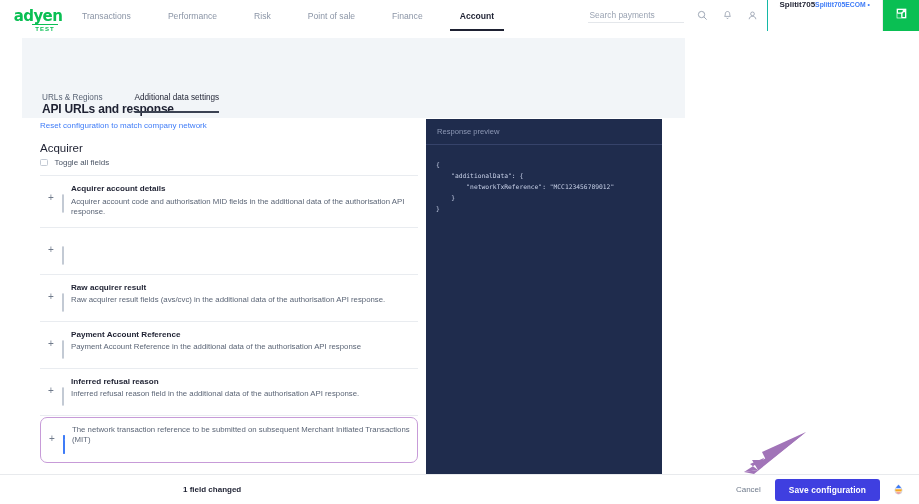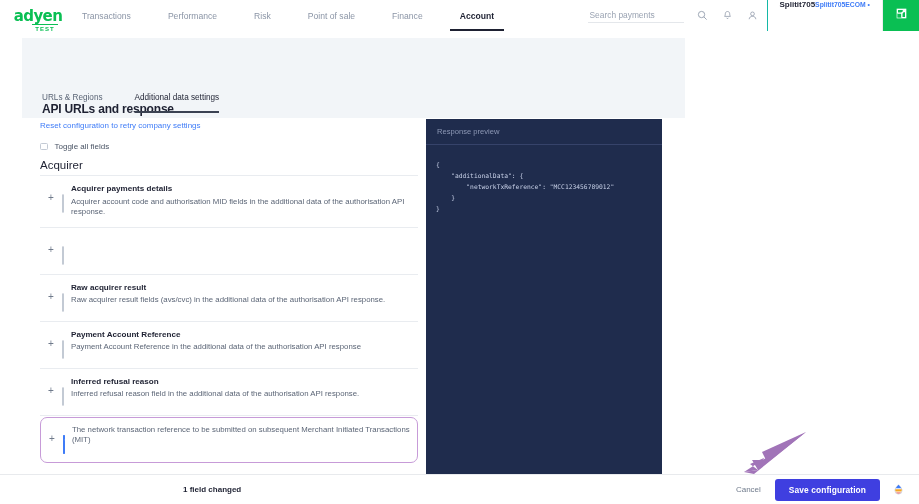--- a/index.html
+++ b/index.html
@@ -268,36 +268,36 @@
   <div id="header-card">
     <div id="page-title">API URLs and response</div>
     <div id="tabs">
       <div class="tab">URLs &amp; Regions</div>
       <div class="tab active">Additional data settings</div>
     </div>
   </div>
 
   <div id="leftcol">
 
-    <span id="reset-link">Reset configuration to retry company settings</span>
+    <span id="reset-link">Reset configuration to match company network</span>
+
+    <div id="section-title">Acquirer</div>
 
     <div id="toggle-all">
       <span class="cb"></span>
       <span class="lbl-toggle">Toggle all fields</span>
     </div>
 
-    <div id="section-title">Acquirer</div>
-
     <div id="fieldlist">
 
       <div class="field-row">
         <div class="plus">+</div>
         <div class="rowcb"><span class="cb"></span></div>
         <div class="field-text">
-          <div class="field-title">Acquirer payments details</div>
+          <div class="field-title">Acquirer account details</div>
           <div class="field-desc">Acquirer account code and authorisation MID fields in the additional data of the authorisation API response.</div>
         </div>
       </div>
 
       <div class="field-row">
         <div class="plus">+</div>
         <div class="rowcb"><span class="cb"></span></div>
       </div>
 
       <div class="field-row">

